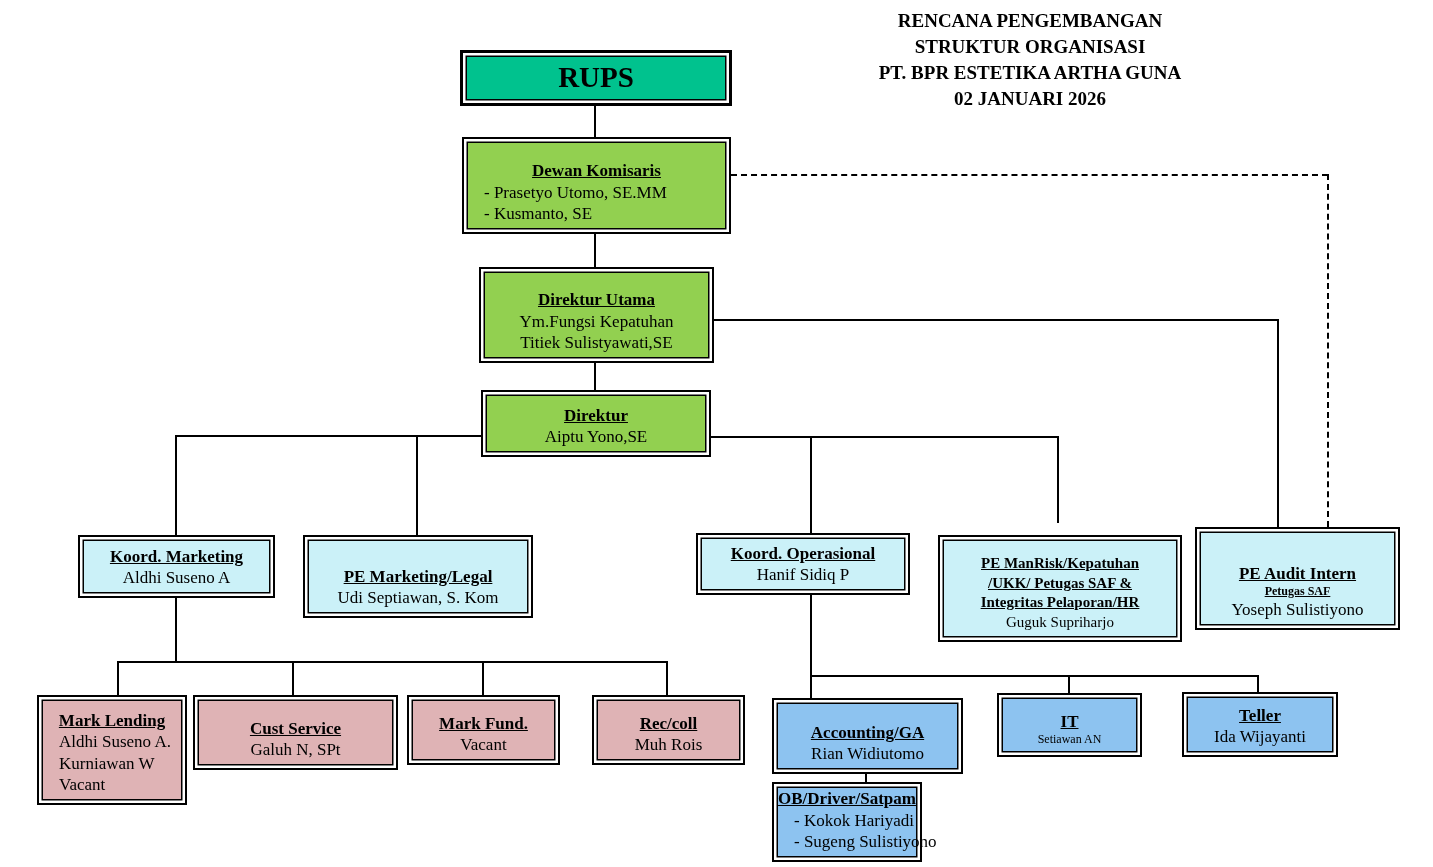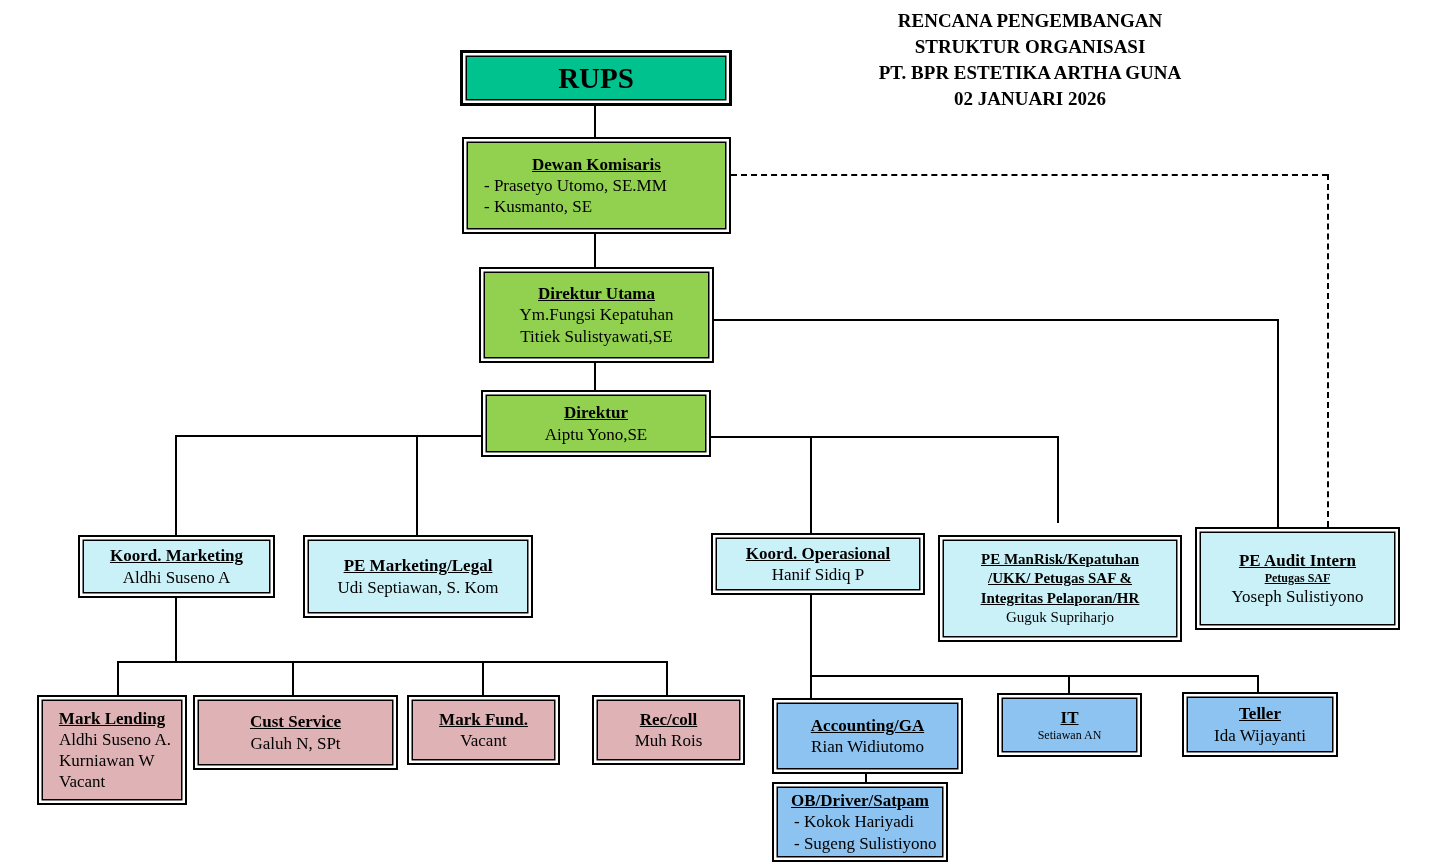--- a/index.html
+++ b/index.html
@@ -4,22 +4,22 @@
 <style>
   html,body{margin:0;padding:0;background:#fff;}
   #canvas{position:relative;width:1433px;height:867px;background:#ffffff;overflow:hidden;
           font-family:"Liberation Serif","DejaVu Serif",serif;color:#000000;}
   
   #header{position:absolute;left:820px;top:8px;width:420px;text-align:center;
           font-weight:bold;font-size:19px;line-height:26px;}
   
   .box{position:absolute;box-sizing:border-box;border:2px solid #000;
        box-shadow:inset 0 0 0 2.5px #fff, inset 0 0 0 4px #000;
-       display:flex;flex-direction:column;align-items:center;justify-content:center;
-       text-align:center;font-size:17px;line-height:1.25;padding:20px 10px;}
+       display:flex;flex-direction:column;align-items:center;justify-content:flex-end;
+       text-align:center;font-size:17px;line-height:1.25;padding:8px 10px;}
   .box .t{font-weight:bold;text-decoration:underline;}
   .c-teal{background:#00c28e;}
   .c-green{background:#92d050;}
   .c-cyan{background:#cbf1f8;}
   .c-pink{background:#dfb3b5;}
   .c-blue{background:#8dc3f0;}
   #b-rups{border-width:3px;font-size:29px;font-weight:bold;}
   .members{align-self:stretch;text-align:left;padding-left:10px;}
   .members div{white-space:nowrap;}
   #b-pemanrisk{font-size:15px;line-height:1.3;margin-top:12px;}
@@ -101,21 +101,21 @@
   <div class="box c-cyan" style="left:78px;top:535px;width:197px;height:63px">
     <div class="t">Koord. Marketing</div>
     <div>Aldhi Suseno A</div>
   </div>
 
   <div class="box c-cyan" style="left:303px;top:535px;width:230px;height:83px">
     <div class="t">PE Marketing/Legal</div>
     <div>Udi Septiawan, S. Kom</div>
   </div>
 
-  <div class="box c-cyan" style="left:711px;top:533px;width:214px;height:62px">
+  <div class="box c-cyan" style="left:696px;top:533px;width:214px;height:62px">
     <div class="t">Koord. Operasional</div>
     <div>Hanif Sidiq P</div>
   </div>
 
   <div id="b-pemanrisk" class="box c-cyan" style="left:938px;top:523px;width:244px;height:107px">
     <div class="t">PE ManRisk/Kepatuhan</div>
     <div class="t">/UKK/ Petugas SAF &amp;</div>
     <div class="t">Integritas Pelaporan/HR</div>
     <div>Guguk Supriharjo</div>
   </div>
@@ -158,21 +158,21 @@
   <div id="b-it" class="box c-blue" style="left:997px;top:693px;width:145px;height:64px">
     <div class="t">IT</div>
     <div class="n">Setiawan AN</div>
   </div>
 
   <div class="box c-blue" style="left:1182px;top:692px;width:156px;height:65px">
     <div class="t">Teller</div>
     <div>Ida Wijayanti</div>
   </div>
 
-  <div class="box c-blue" style="left:772px;top:782px;width:176px;height:80px">
+  <div class="box c-blue" style="left:772px;top:782px;width:150px;height:80px">
     <div class="t">OB/Driver/Satpam</div>
     <div class="members">
       <div>- Kokok Hariyadi</div>
       <div>- Sugeng Sulistiyono</div>
     </div>
   </div>
 
 </div>
 
 </body></html>

